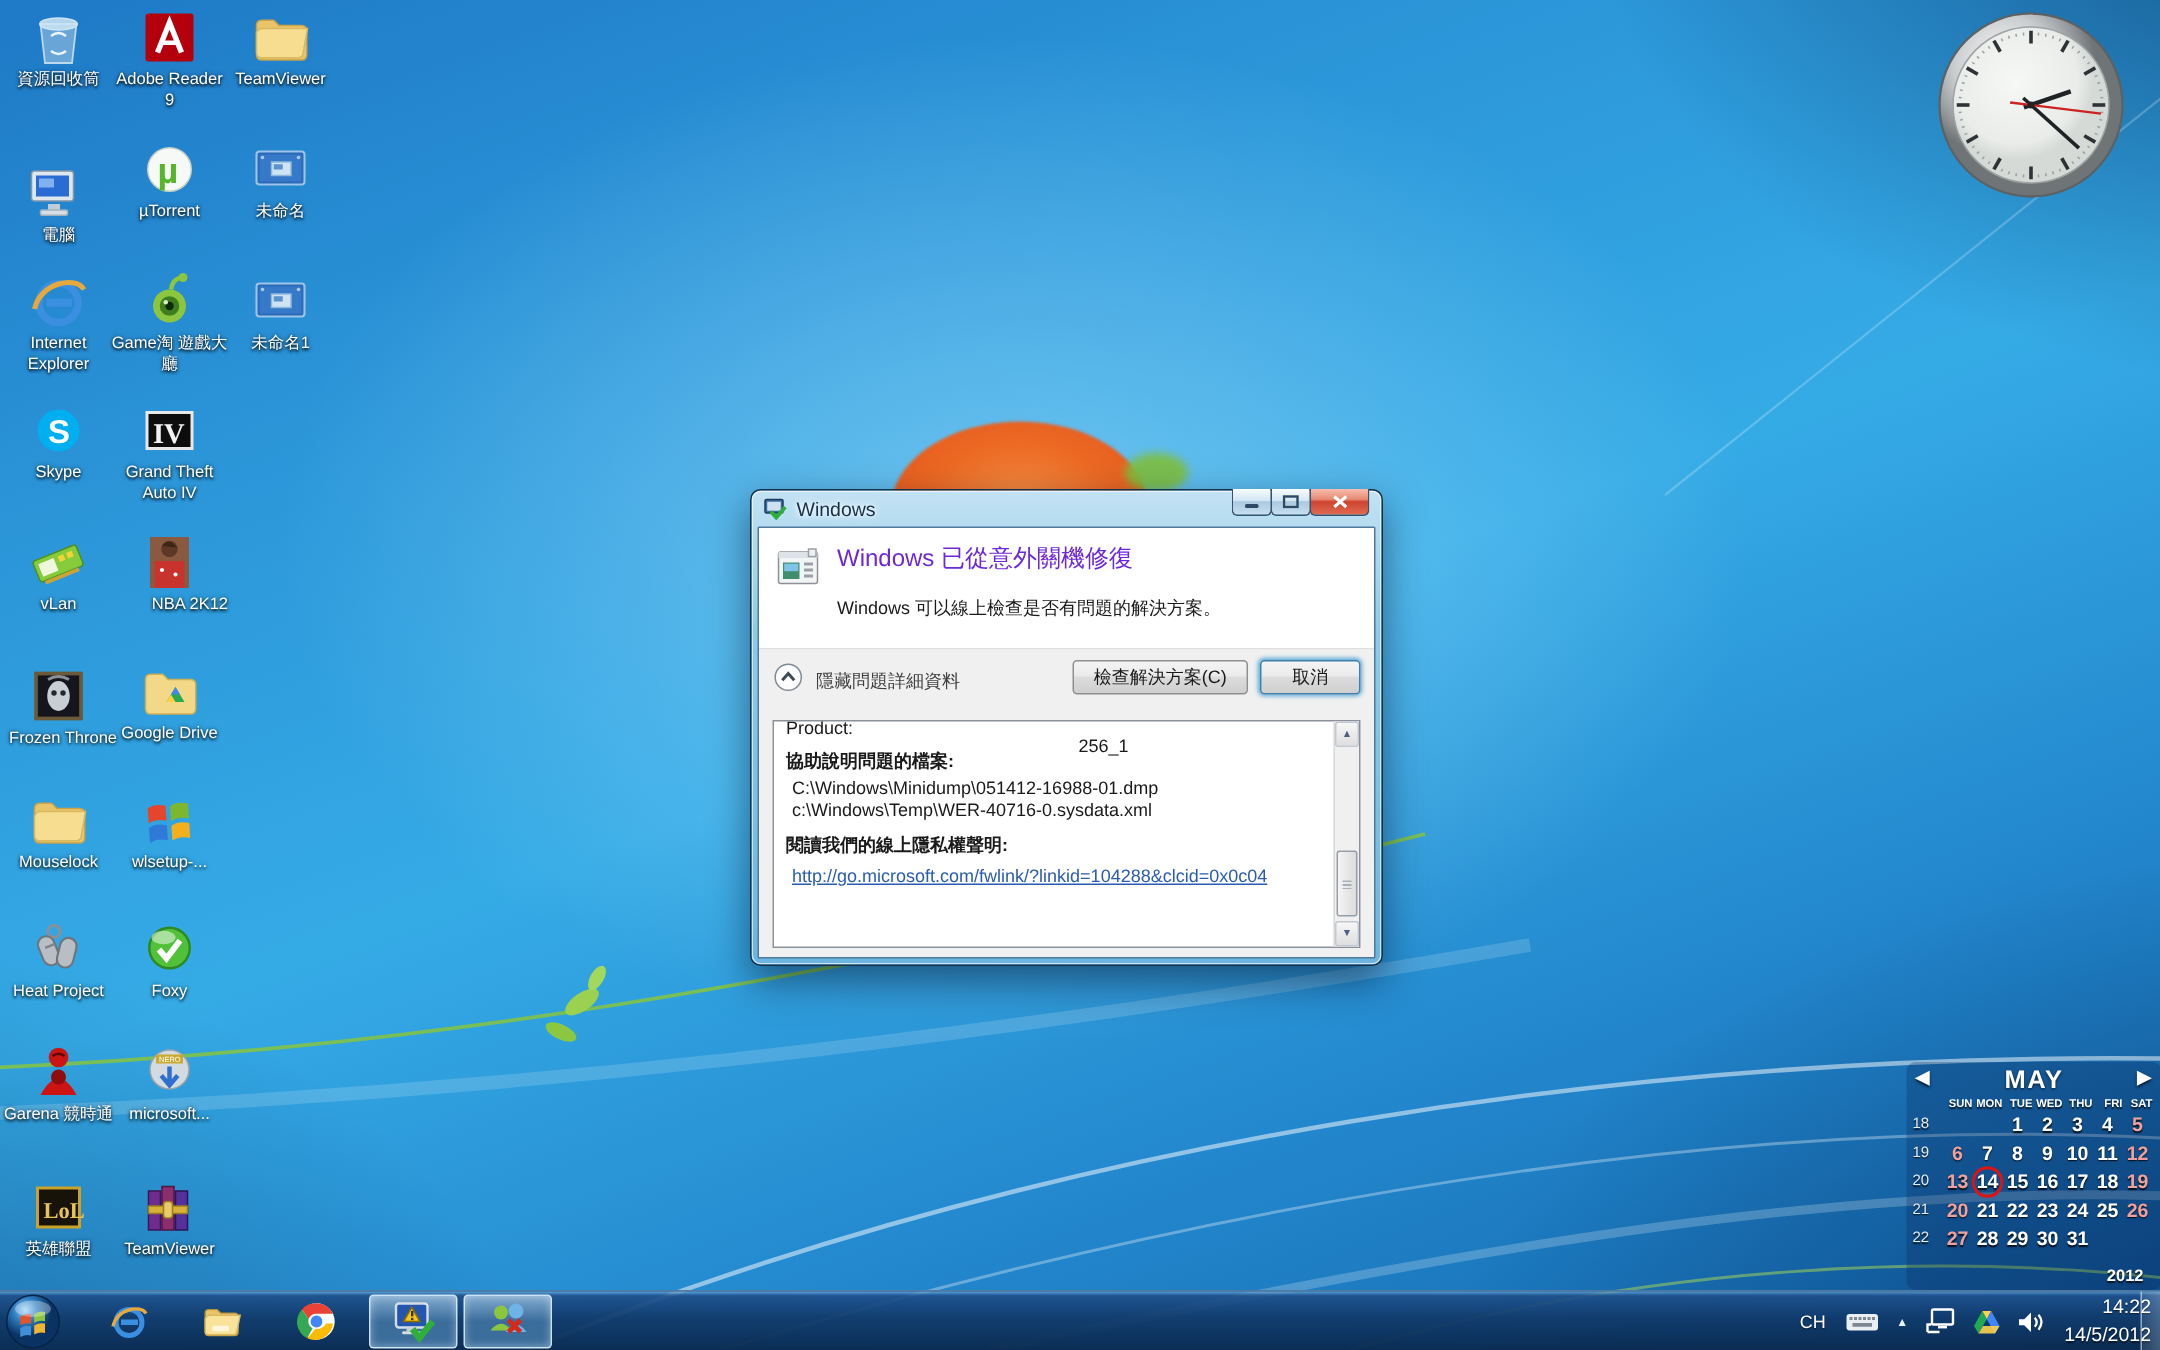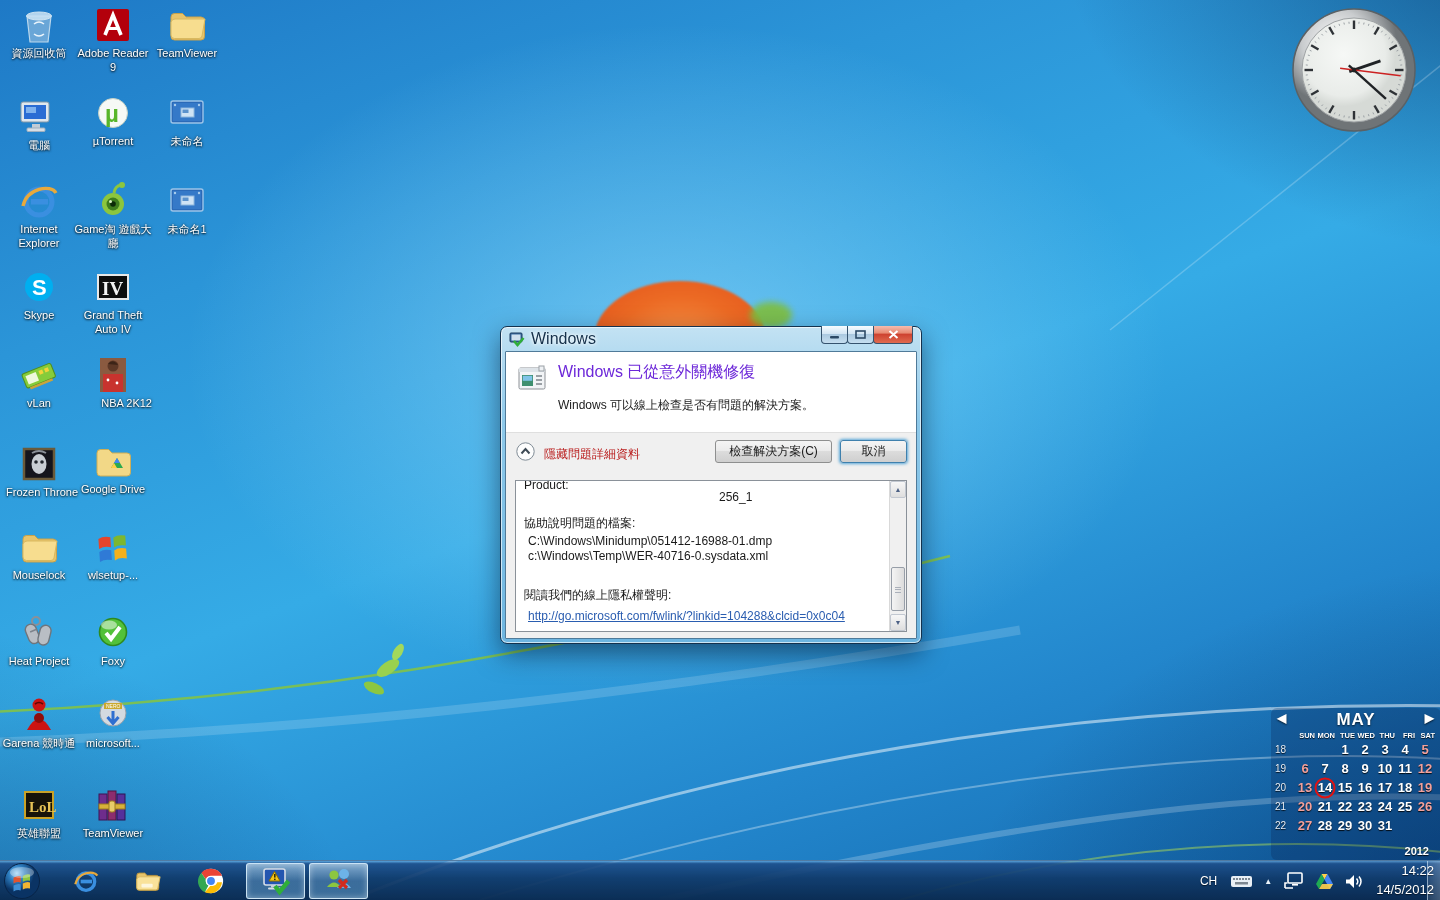--- a/index.html
+++ b/index.html
@@ -44,46 +44,46 @@
     transform:translate(-50%,-50%);border:2.5px solid #e01212;border-radius:50%}
   .cal-year{position:absolute;right:12px;bottom:3px;font-size:11px;font-weight:bold;text-shadow:0 1px 1px rgba(0,0,0,.8)}
 
   
   .dialog{position:absolute;left:500px;top:326px;width:422px;height:318px;border-radius:7px;
     background:linear-gradient(180deg,#c3e2f3 0%,#8ec9ea 30%,#6db5e0 100%);
     border:1px solid #14324e;
     box-shadow:0 10px 26px rgba(0,10,30,.5), inset 0 0 0 1px rgba(255,255,255,.65)}
   .titlebar{position:absolute;left:0;top:0;right:0;height:24px;display:flex;align-items:center;padding-left:8px}
   .title-icon{width:16px;height:16px;margin-right:6px}
-  .title-text{font-size:16px;color:#15304a;text-shadow:0 0 6px #fff,0 0 3px #fff}
+  .title-text{font-size:13px;color:#15304a;text-shadow:0 0 6px #fff,0 0 3px #fff}
   .winbtns{position:absolute;top:-1px;right:8px;display:flex}
   .wb{height:18px;border:1px solid #35536e;border-top:none;border-radius:0 0 4px 4px;
     display:flex;align-items:center;justify-content:center;margin-left:-1px;cursor:pointer}
   .wb.min,.wb.max{width:27px;background:linear-gradient(#f7fcff 0%,#d3e6f4 45%,#abc9e0 50%,#c6dff0 100%)}
   .wb.close{width:40px;background:linear-gradient(#f6bcae 0%,#e88b74 40%,#ce4331 50%,#e06b50 100%)}
   .dlg-content{position:absolute;left:4px;top:24px;right:4px;bottom:4px;background:#f0f0f0;
     border:1px solid #4f7a99;border-radius:1px}
   .dlg-top{position:relative;height:81px;background:#fff;border-bottom:1px solid #dfdfdf}
   .hdr-icon{position:absolute;left:12px;top:13px;width:28px;height:28px}
   .hdr-title{position:absolute;left:52px;top:10px;font-size:16px;color:#6d28d9}
   .hdr-sub{position:absolute;left:52px;top:45px;font-size:12px;color:#1a1a1a}
   .dlg-mid{position:relative;height:38px}
   .expander{position:absolute;left:10px;top:9px;width:19px;height:19px;cursor:pointer}
-  .exp-label{position:absolute;left:38px;top:13px;font-size:12px;color:#b91c1c}
+  .exp-label{position:absolute;left:38px;top:13px;font-size:12px;color:#404040}
   .btn{position:absolute;height:23px;font-size:12px;color:#1a1a1a;cursor:pointer;
     background:linear-gradient(#f4f4f4 0%,#ebebeb 45%,#dcdcdc 50%,#cfcfcf 100%);
     border:1px solid #8e8f8f;border-radius:3px;font-family:"Liberation Sans",sans-serif}
   .btn.check{left:209px;top:7px;width:117px}
   .btn.cancel{left:334px;top:7px;width:67px;border-color:#3f80ad;box-shadow:0 0 3px 1px rgba(62,154,210,.85)}
   .details{position:absolute;left:9px;top:128px;right:9px;bottom:6px;background:#fff;
     border:1px solid #8a9199;display:flex}
   .det-scroll{flex:1;padding:0 8px 4px 8px;overflow:hidden;font-size:12px;color:#1a1a1a}
   .det-line.product{position:relative;margin-top:-3px;height:14px}
   .det-val{position:absolute;left:195px;top:12px}
-  .det-head{font-weight:normal;margin-top:23px;margin-bottom:2px}
+  .det-head{font-weight:bold;margin-top:7px;margin-bottom:2px}
   .det-file{margin-left:4px;line-height:15px}
   .det-link{display:inline-block;margin-left:4px;margin-top:3px;font-size:12px;color:#2a5db0;
     text-decoration:underline;cursor:pointer;word-break:break-all}
   .scrollbar{width:17px;background:#f0f0f0;border-left:1px solid #d9d9d9;position:relative}
   .sb-btn{position:absolute;left:0;width:16px;height:17px;font-size:7px;color:#4d6185;
     display:flex;align-items:center;justify-content:center;cursor:pointer;
     background:linear-gradient(#f7f7f7,#dedede);border:1px solid #c2c8d1;border-radius:2px}
   .sb-btn.up{top:0}.sb-btn.down{bottom:0}
   .sb-thumb{position:absolute;left:1px;top:86px;width:14px;height:44px;cursor:grab;
     background:linear-gradient(90deg,#f4f4f4,#dcdcdc);border:1px solid #979ea8;border-radius:2px}
@@ -147,21 +147,21 @@
         </svg></span>
       <div class="lbl">Adobe Reader 9</div>
     </div>
     <div class="dicon" style="left: 148px; top: 4px;">
       <span class="ic"><svg viewBox="0 0 42 42">
           <path d="M5 13 q0 -3.5 3.5 -3.5 h8 l3.5 3.5 h15 q3.5 0 3.5 3.5 v16 q0 3.5 -3.5 3.5 h-26.5 q-3.5 0 -3.5 -3.5 Z" fill="#e8c46a" stroke="#c9a24a"></path>
           <path d="M5 18 q1 -3 4 -3 h30 l-3 17 q-0.5 2.5 -3 2.5 h-24.5 q-3.5 0 -3.5 -3.5 Z" fill="#f7dd8f" stroke="#d9b960"></path>
         </svg></span>
       <div class="lbl">TeamViewer</div>
     </div>
-    <div class="dicon" style="left: 0px; top: 96px;">
+    <div class="dicon" style="left: 0px; top: 108px;">
       <span class="ic"><svg viewBox="0 0 42 42">
           <rect x="3" y="6" width="28" height="20" rx="2" fill="#dfe7ee" stroke="#8097a8"></rect>
           <rect x="6" y="9" width="22" height="14" fill="#2a6cd4"></rect>
           <rect x="8" y="11" width="10" height="6" fill="#7fb2ee"></rect>
           <rect x="14" y="28" width="8" height="4" fill="#c2ccd6"></rect>
           <rect x="9" y="32" width="18" height="3.5" rx="1" fill="#d7dee5" stroke="#9fb0bf"></rect>
         </svg></span>
       <div class="lbl">電腦</div>
     </div>
     <div class="dicon" style="left: 74px; top: 92px;">

